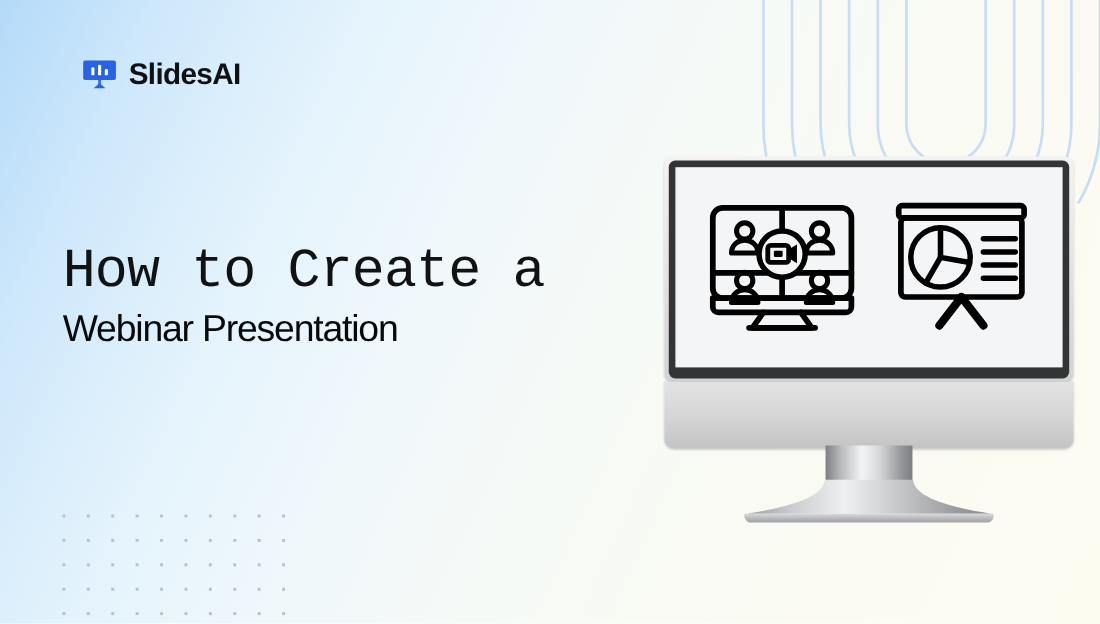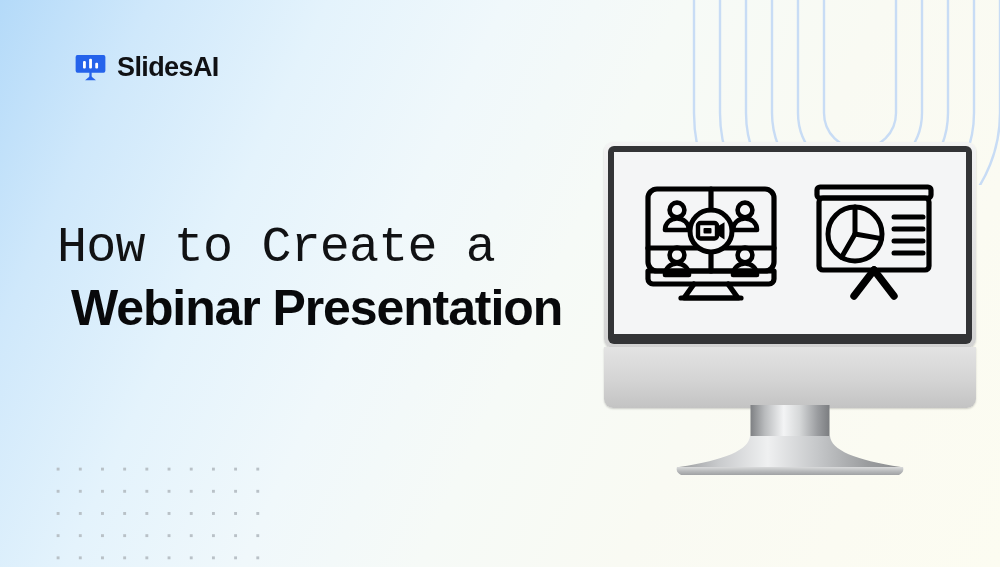--- a/index.html
+++ b/index.html
@@ -80,28 +80,27 @@
   .headline-line1 {
     font-size: 50px;
     font-weight: 300;
     color: #111214;
     letter-spacing: -0.8px;
     line-height: 1.14;
     white-space: nowrap;
     font-family: Liberation Mono, monospace;
   }
   .headline-line2 {
-    font-size: 50px;
-    font-weight: 700;
+    font-size: 34px;
+    font-weight: 400;
     color: #08090b;
     letter-spacing: -1.1px;
     line-height: 1.14;
     margin-top: 4px;
     white-space: nowrap;
-    margin-left: 14px;
   }
 
   
   .monitor {
     position: absolute;
     left: 604px;
     top: 142px;
     width: 372px;
     height: 332px;
   }

